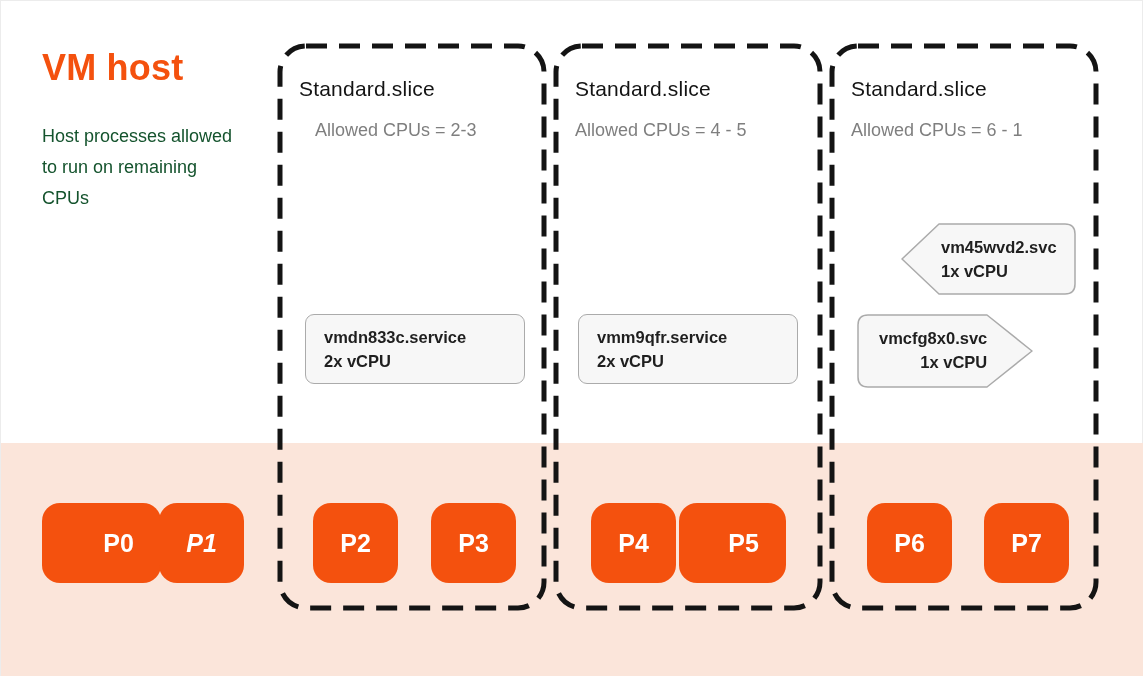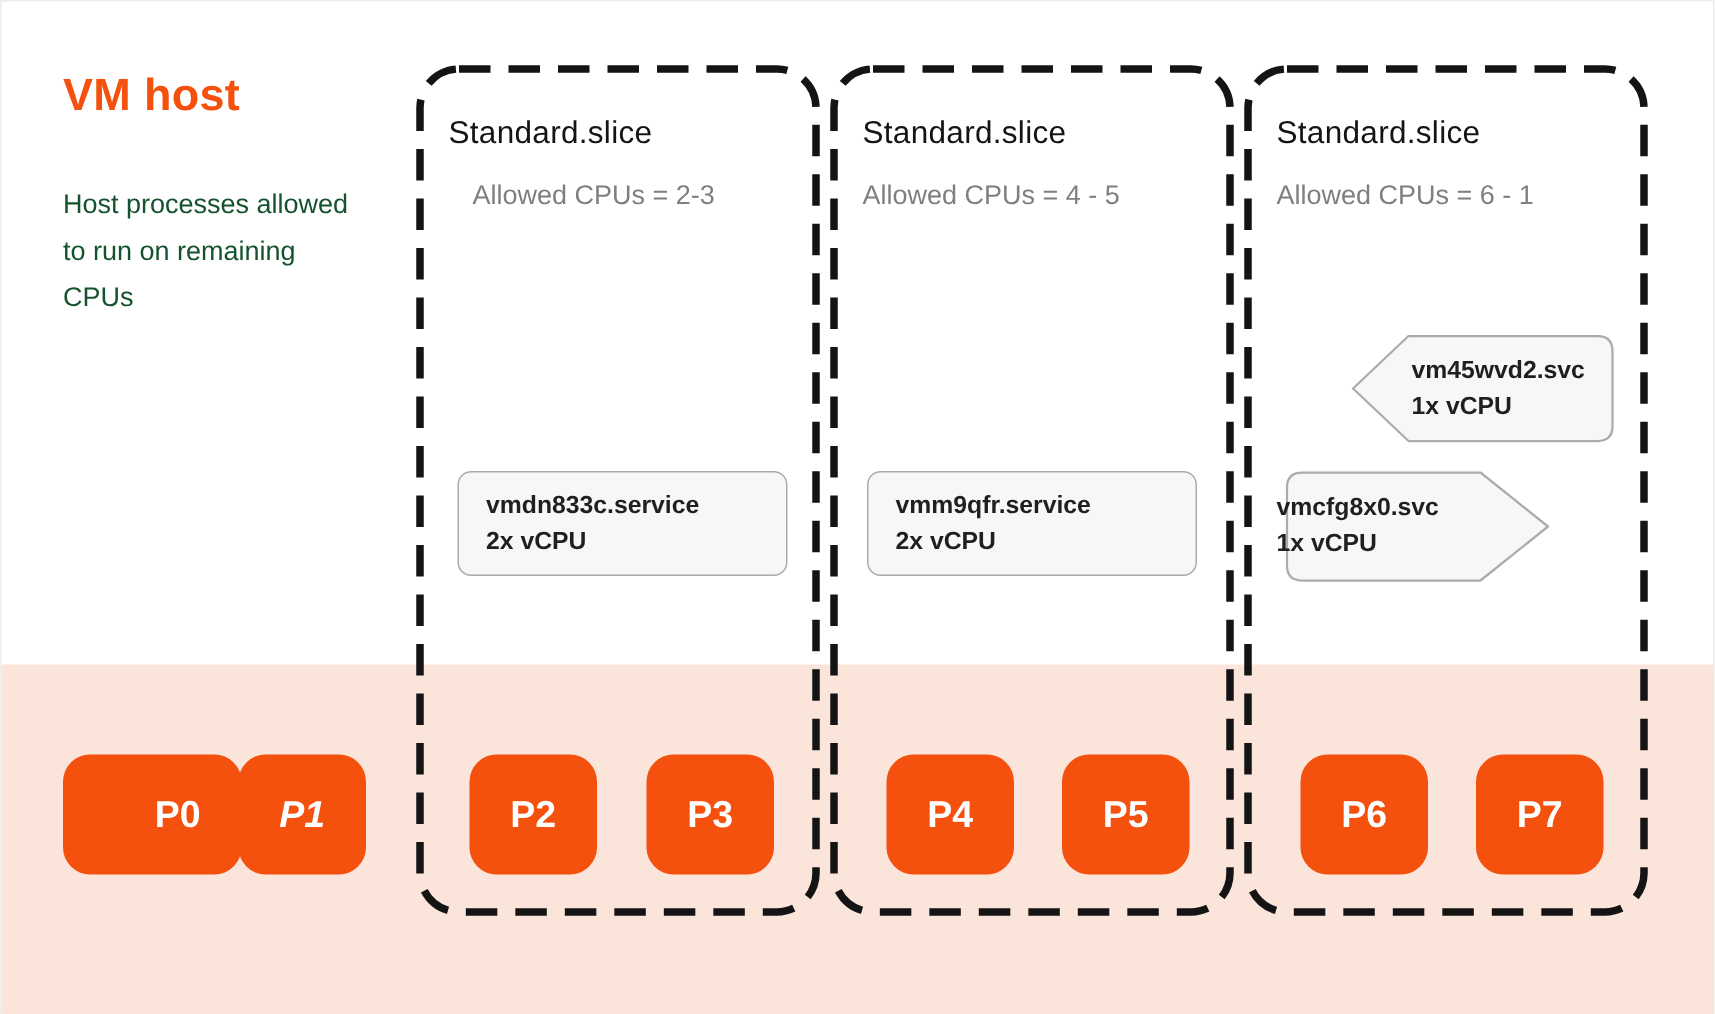--- a/index.html
+++ b/index.html
@@ -13,21 +13,21 @@
     position:absolute;inset:0;
     border:1px solid #ececec;
     box-sizing:border-box;
   }
   .peach-band{
     position:absolute;left:0;top:442px;width:1143px;height:234px;
     background:#FBE5DA;
   }
   .page-title{
     position:absolute;left:41px;top:46px;
-    font-size:30px;font-weight:bold;color:#F4510E;
+    font-size:36px;font-weight:bold;color:#F4510E;
     letter-spacing:0.2px;
   }
   .page-desc{
     position:absolute;left:41px;top:120px;width:198px;
     font-size:18px;line-height:31px;color:#14532d;
   }
   .slice-svg{position:absolute;top:41px;width:272px;height:570px;}
   .slice-title{
     position:absolute;top:76px;
     font-size:21px;font-weight:normal;color:#141414;
@@ -103,27 +103,27 @@
     <path d="M 3 38 L 40 3 H 166 Q 176 3 176 13 V 63 Q 176 73 166 73 H 40 Z" fill="#F7F7F7" stroke="#ABABAB" stroke-width="1.5" stroke-linejoin="round"></path>
   </svg>
   <div class="tag-text" style="left:940px;top:235px;">
     <div class="line">vm45wvd2.svc</div>
     <div class="line">1x vCPU</div>
   </div>
 
   <svg class="tag-svg" style="left:849px;top:311px;" width="186" height="78">
     <path d="M 18 3 H 137 L 182 39 L 137 75 H 18 Q 8 75 8 65 V 13 Q 8 3 18 3 Z" fill="#F7F7F7" stroke="#ABABAB" stroke-width="1.5" stroke-linejoin="round"></path>
   </svg>
-  <div class="tag-text" style="left:850px;top:326px;">
+  <div class="tag-text" style="left:878px;top:326px;text-align:right;">
     <div class="line">vmcfg8x0.svc</div>
     <div class="line">1x vCPU</div>
   </div>
 
   <div class="cpu" style="left:41px;padding-left:34px;">P0</div>
   <div class="cpu" style="left:158px;font-style:italic;">P1</div>
   <div class="cpu" style="left:312px;">P2</div>
   <div class="cpu" style="left:430px;">P3</div>
   <div class="cpu" style="left:590px;">P4</div>
-  <div class="cpu" style="left:707px;">P5</div>
+  <div class="cpu" style="left:678px;padding-left:22px;">P5</div>
   <div class="cpu" style="left:866px;">P6</div>
   <div class="cpu" style="left:983px;">P7</div>
 
 </div>
 
 </body></html>

